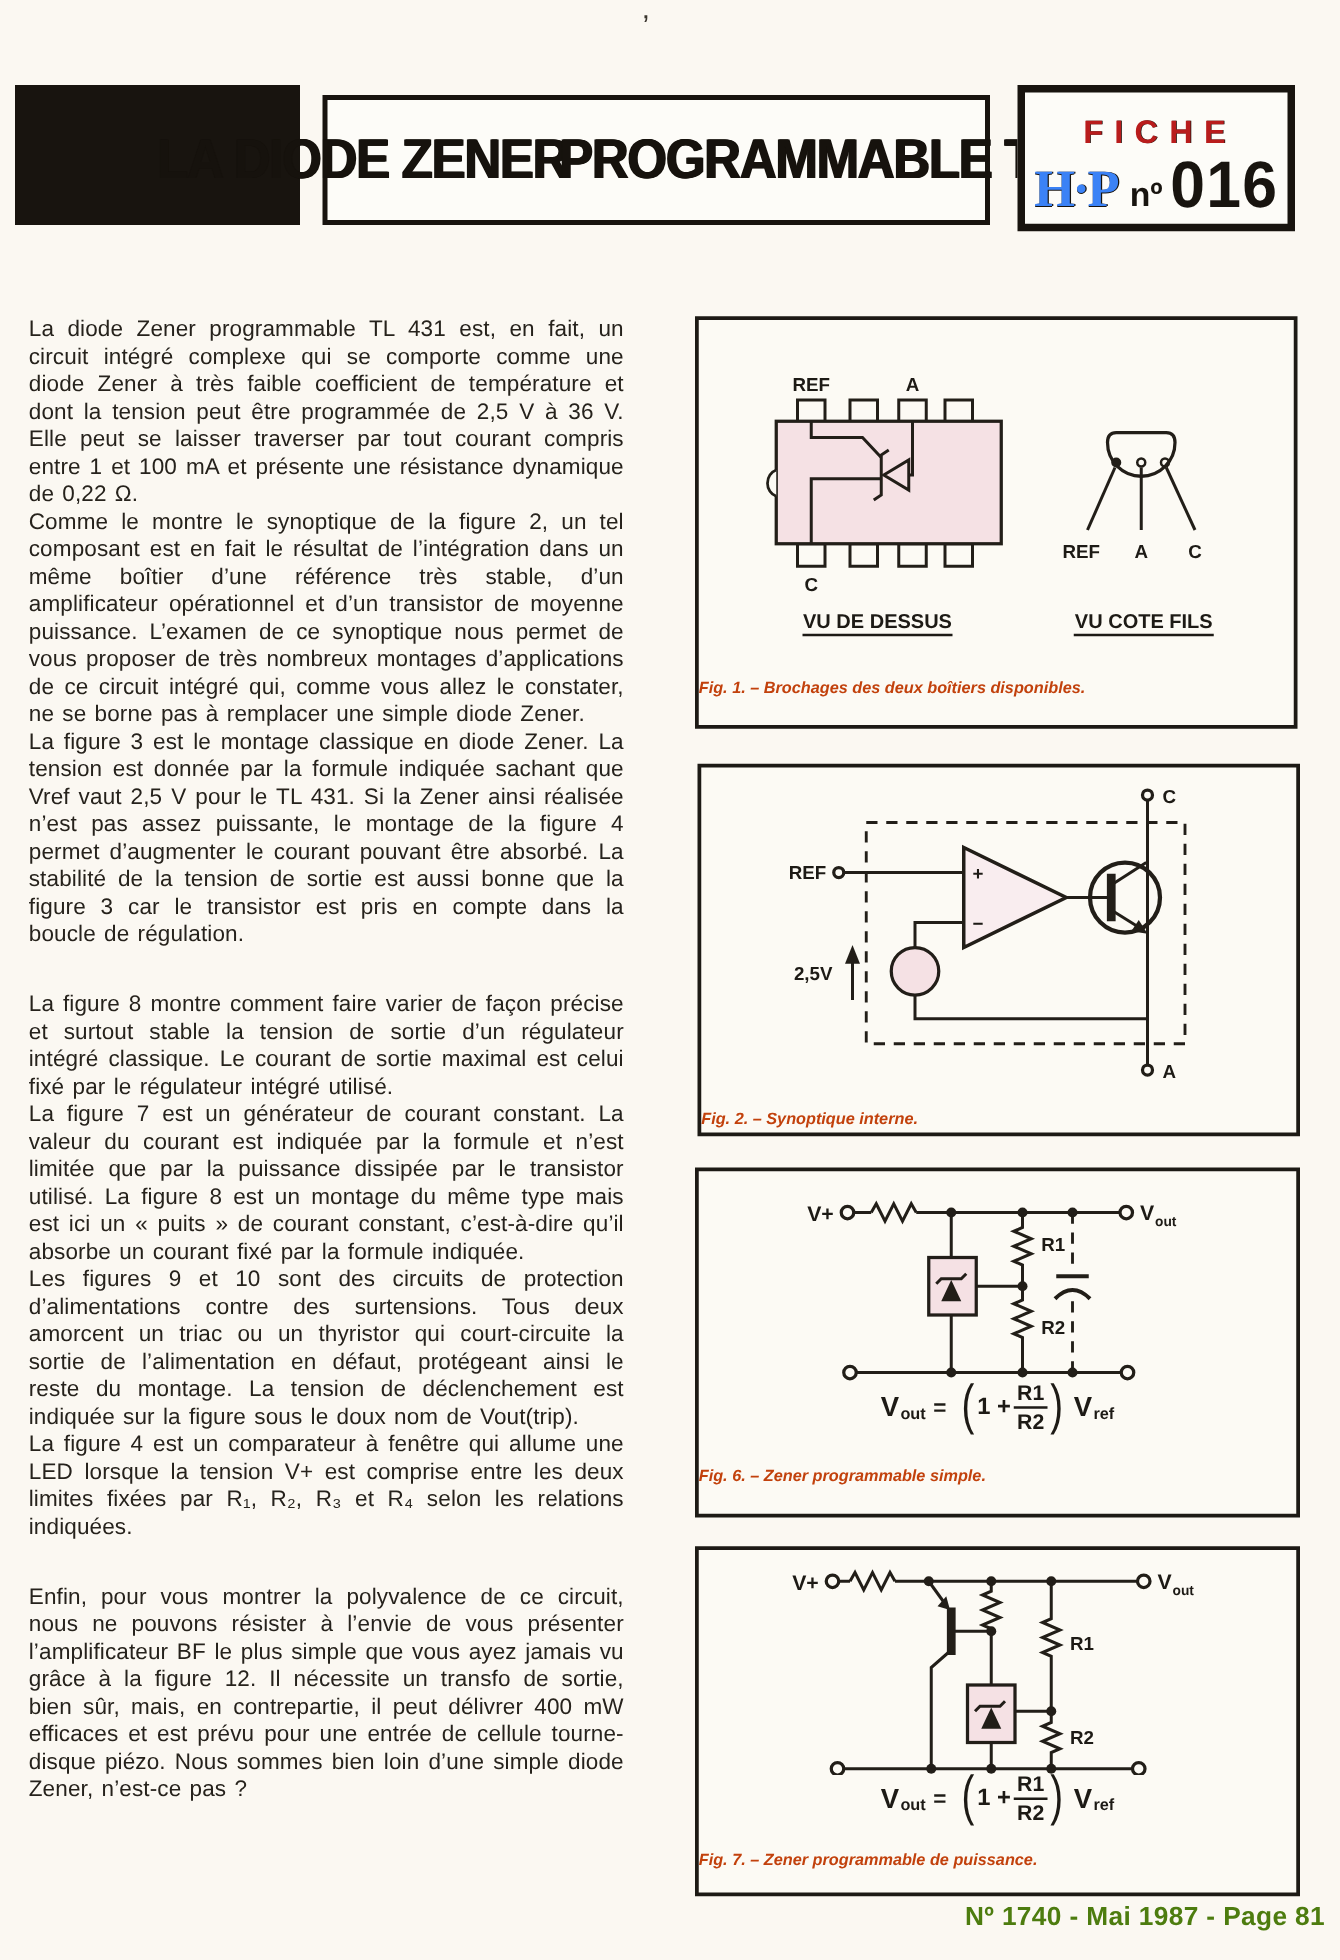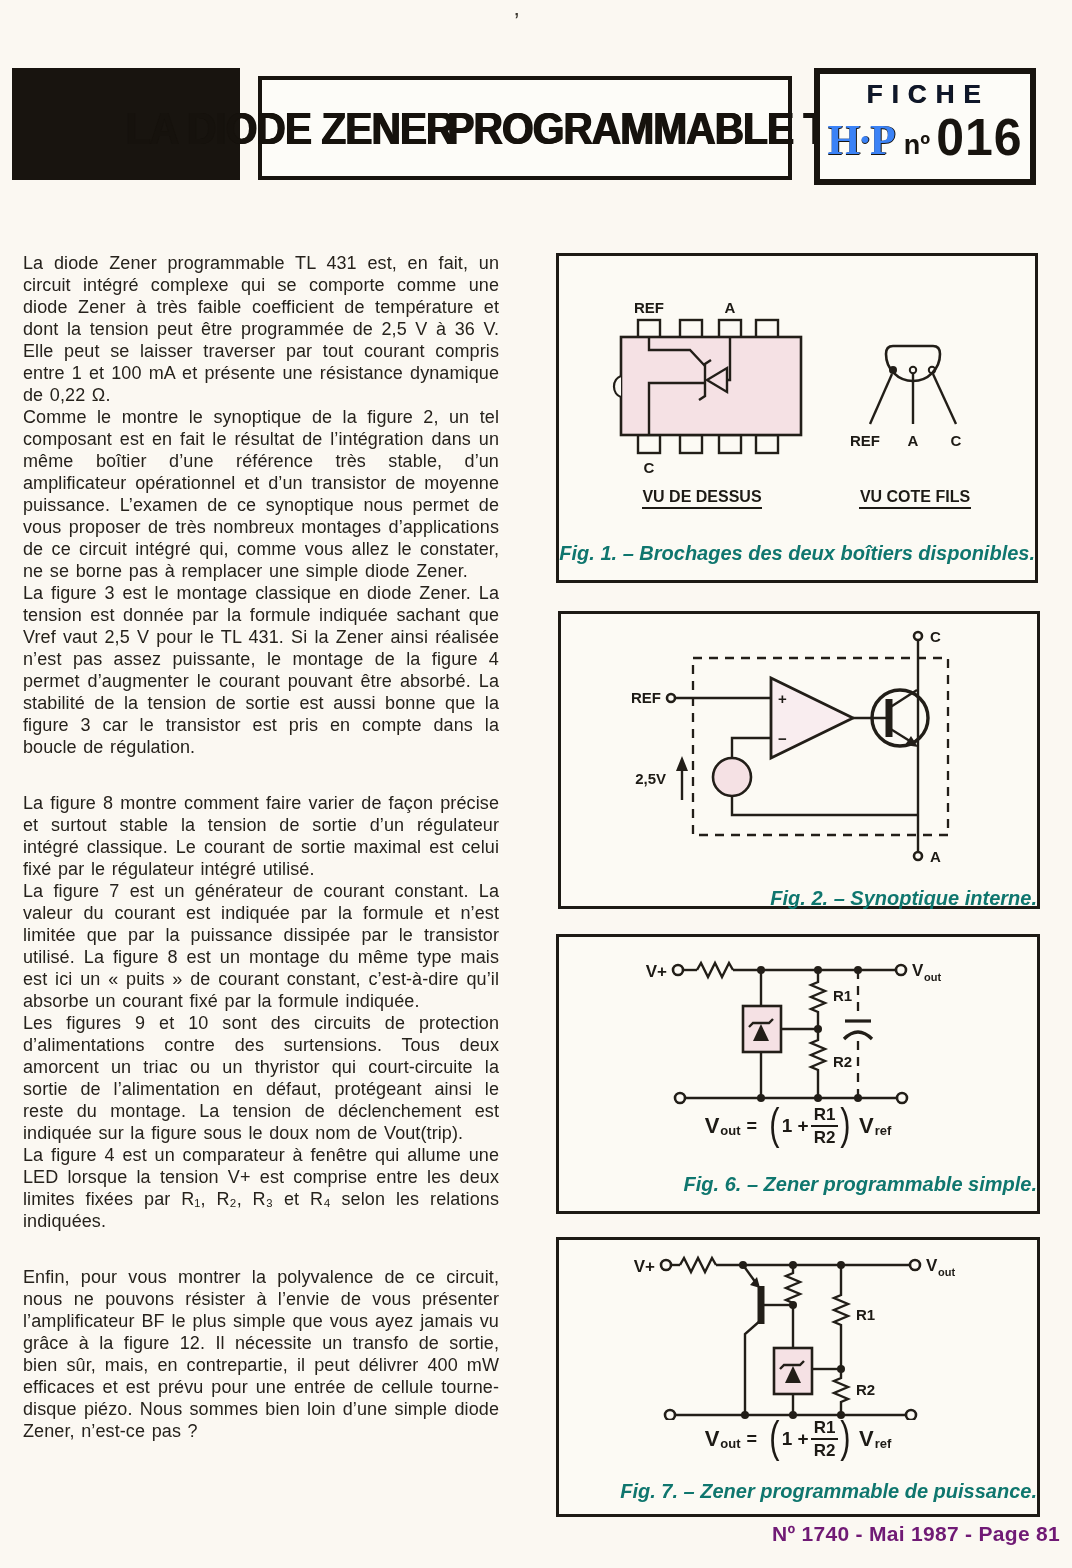--- a/index.html
+++ b/index.html
@@ -20,22 +20,22 @@
     color:#16120d;transform:scale(1.02,1.12);
     text-shadow:0.7px 0 #16120d,-0.7px 0 #16120d;
     white-space:nowrap;
   }
   .fiche-box{
     position:absolute;left:814px;top:68px;width:222px;height:117px;
     border:6px solid #18140f;background:#fdfcf8;box-sizing:border-box;
     display:flex;flex-direction:column;align-items:center;
   }
   .fiche-top{
-    margin-top:5px;font-size:26px;font-weight:bold;letter-spacing:9px;
-    color:#0f172a;text-shadow:0.6px 0 #18140f;padding-left:6px;
+    margin-top:16px;font-size:26px;font-weight:bold;letter-spacing:9px;
+    color:#b91c1c;text-shadow:0.6px 0 #18140f;padding-left:6px;
   }
   .fiche-bottom{display:flex;align-items:baseline;margin-top:-2px;}
   .hp{
     font-family:"Liberation Serif",serif;font-weight:bold;font-size:42px;
     letter-spacing:-2px;color:#3b82f6;text-shadow:1px 0 #18140f,0 0.5px #18140f;
   }
   .no-prefix{font-size:27px;font-weight:bold;margin-left:10px;color:#18140f;}
   .fiche-num{font-size:50px;font-weight:bold;margin-left:6px;color:#18140f;transform:scaleY(1.05);letter-spacing:1px;}
   .artifact{position:absolute;left:514px;top:8px;font-size:24px;color:#3a362f;}
   
@@ -46,22 +46,22 @@
   }
   .gap-top{margin-top:34px !important;}
   
   .figure-box{position:absolute;border:3px solid #1d1a15;background:#fcfaf4;box-sizing:border-box;}
   .fig1{left:556px;top:253px;width:482px;height:330px;}
   .fig2{left:558px;top:611px;width:482px;height:298px;}
   .fig3{left:556px;top:934px;width:484px;height:280px;}
   .fig4{left:556px;top:1237px;width:484px;height:280px;}
   .figure-box svg{position:absolute;left:0;top:0;}
   .fig-caption{
-    position:absolute;left:0;right:0;text-align:right;
-    font-style:italic;font-weight:bold;font-size:20px;color:#0f766e;
+    position:absolute;left:0;right:0;text-align:left;
+    font-style:italic;font-weight:bold;font-size:13px;color:#c2410c;
   }
   .fig1 .fig-caption{top:286px;}
   .fig2 .fig-caption{top:273px;}
   .fig3 .fig-caption{top:236px;}
   .fig4 .fig-caption{top:240px;}
   
   .wire{stroke:#221e18;stroke-width:2.4;fill:none;}
   .wire-thick{stroke:#221e18;stroke-width:3.2;fill:none;}
   .dashed{stroke:#221e18;stroke-width:2.3;fill:none;stroke-dasharray:9 7;}
   .node{fill:#221e18;stroke:none;}
@@ -88,21 +88,21 @@
   .fsub{font-size:13px;line-height:13px;margin-left:1px;}
   .feq{font-size:18px;margin:0 10px 0 6px;}
   .fparen{font-size:44px;font-weight:normal;line-height:40px;transform:scaleX(0.7);margin-top:-4px;}
   .fone{font-size:19px;margin:0 2px 0 0;}
   .ffrac{display:flex;flex-direction:column;align-items:center;font-size:17px;line-height:19px;}
   .fnum{border-bottom:2.5px solid #1d1a15;padding:0 3px 1px;}
   .fden{padding-top:1px;}
   
   .page-footer{
     position:absolute;top:1522px;right:12px;
-    font-size:21px;font-weight:bold;color:#701a75;letter-spacing:0.3px;
+    font-size:21px;font-weight:bold;color:#4d7c0f;letter-spacing:0.3px;
   }
 </style>
 </head>
 <body>
 
 <div class="page">
 
   <span class="artifact">’</span>
 
   <div class="logo-block"></div>

